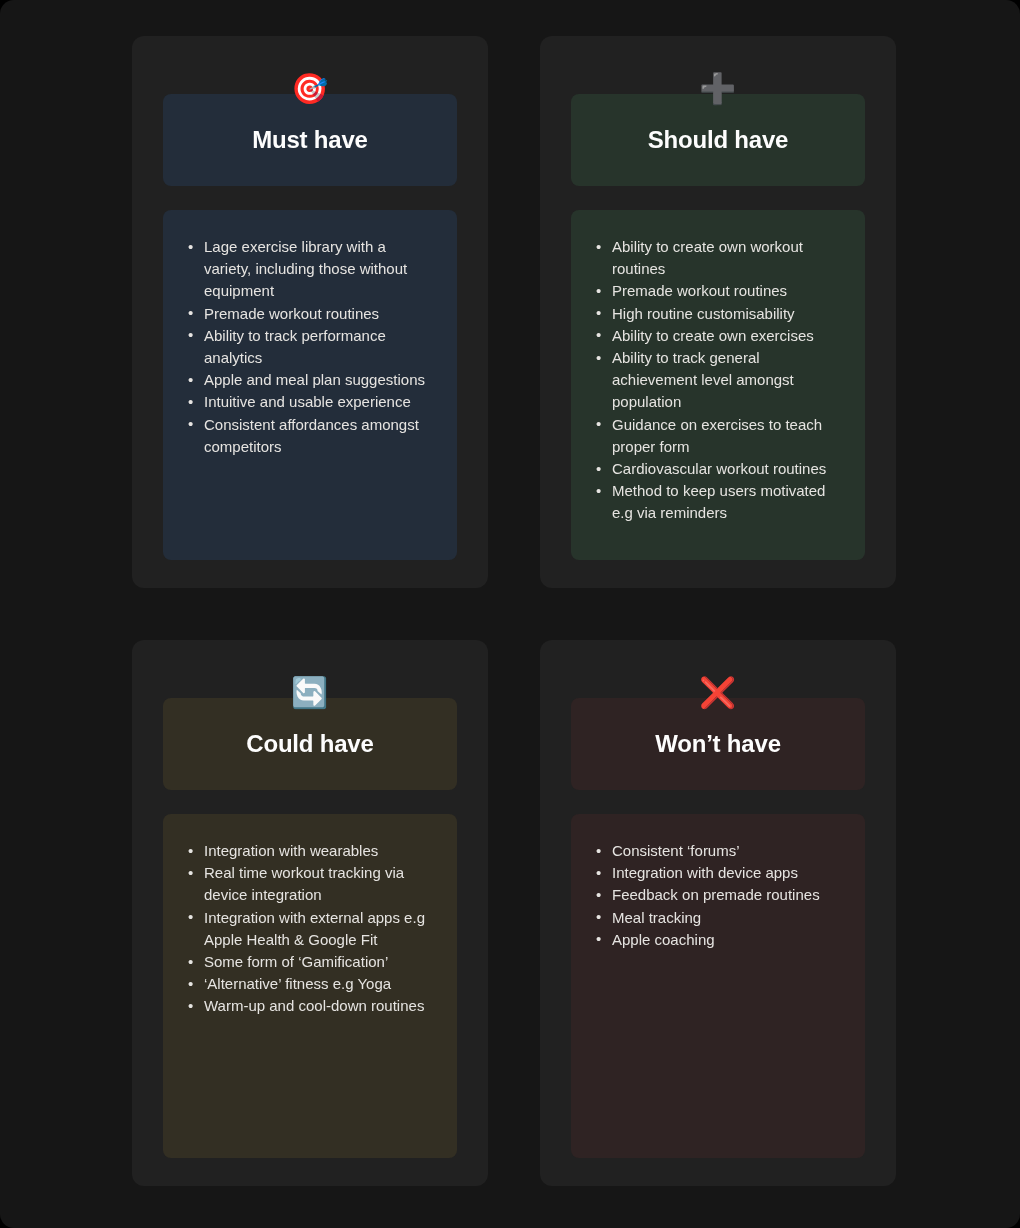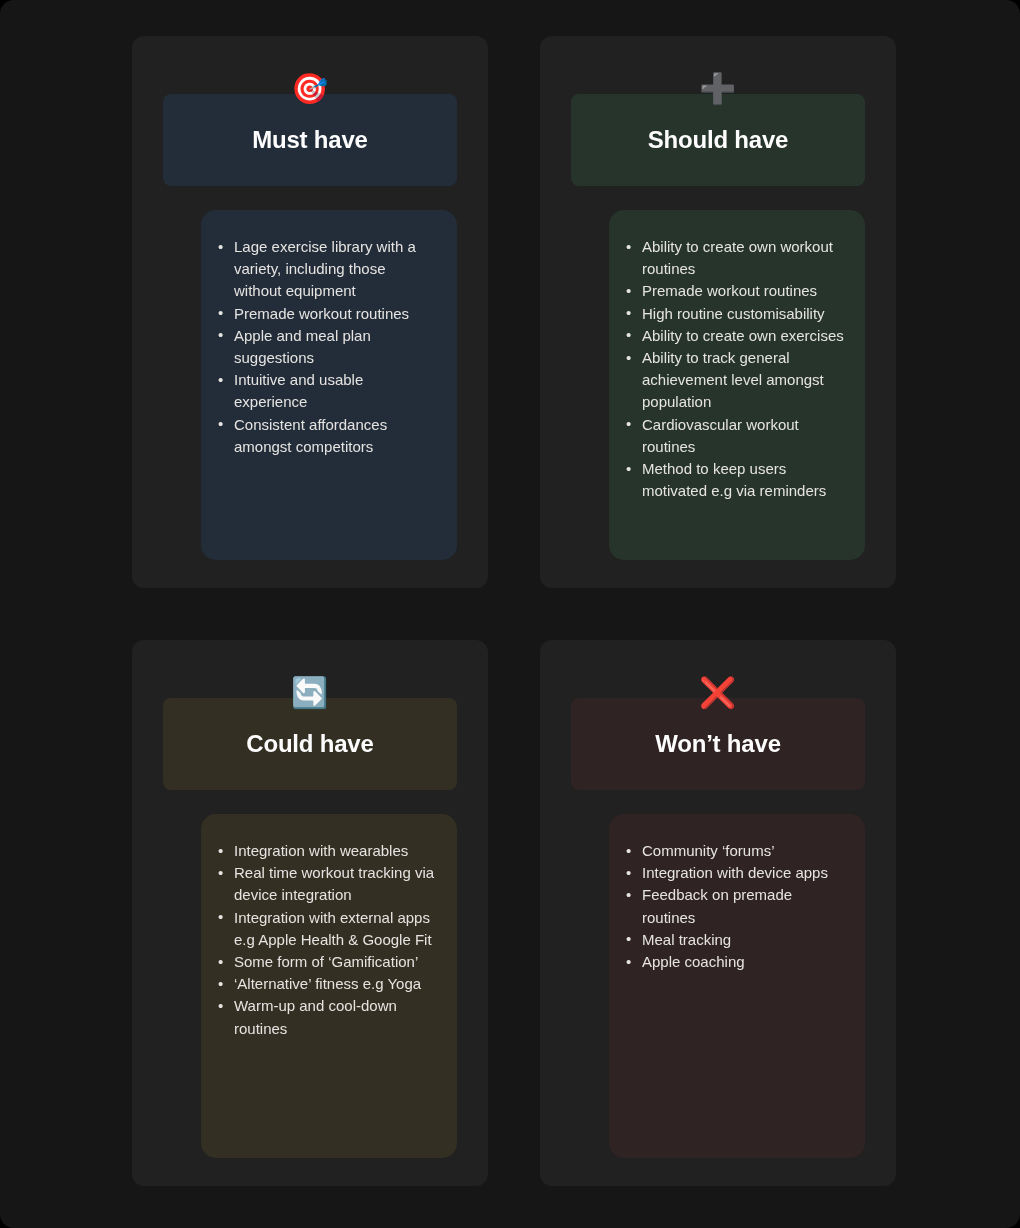--- a/index.html
+++ b/index.html
@@ -60,23 +60,22 @@
     font-weight:bold;
     color:#fdfdfd;
     letter-spacing:-0.2px;
     text-align:right;
     line-height:1.1;
   }
   .body-panel {
     margin-top:24px;
     margin-bottom:28px;
     flex:1;
-    border-radius:15px;
-    padding:26px 20px 20px 12px;
-    margin-left:38px;
+    border-radius:8px;
+    padding:26px 20px 20px 20px;
   }
   ul.bullets {
     list-style:none;
     margin:0; padding:0;
   }
   ul.bullets li {
     position:relative;
     padding-left:21px;
     font-size:15px;
     line-height:22.2px;
@@ -110,39 +109,41 @@
 
     <div class="card q-must">
       <div class="header-panel">
         <span class="emoji">🎯</span>
         <span class="card-title">Must have</span>
       </div>
       <div class="body-panel">
         <ul class="bullets">
           <li>Lage exercise library with a variety, including those without equipment</li>
           <li>Premade workout routines</li>
+          <li>Ability to track performance analytics</li>
           <li>Apple and meal plan suggestions</li>
           <li>Intuitive and usable experience</li>
           <li>Consistent affordances amongst competitors</li>
         </ul>
       </div>
     </div>
 
     <div class="card q-should">
       <div class="header-panel">
         <span class="emoji">➕</span>
         <span class="card-title">Should have</span>
       </div>
       <div class="body-panel">
         <ul class="bullets">
           <li>Ability to create own workout routines</li>
           <li>Premade workout routines</li>
           <li>High routine customisability</li>
           <li>Ability to create own exercises</li>
           <li>Ability to track general achievement level amongst population</li>
+          <li>Guidance on exercises to teach proper form</li>
           <li>Cardiovascular workout routines</li>
           <li>Method to keep users motivated e.g via reminders</li>
         </ul>
       </div>
     </div>
 
     <div class="card q-could">
       <div class="header-panel">
         <span class="emoji">🔄</span>
         <span class="card-title">Could have</span>
@@ -159,21 +160,21 @@
       </div>
     </div>
 
     <div class="card q-wont">
       <div class="header-panel">
         <span class="emoji">❌</span>
         <span class="card-title">Won’t have</span>
       </div>
       <div class="body-panel">
         <ul class="bullets">
-          <li>Community ‘forums’</li>
+          <li>Consistent ‘forums’</li>
           <li>Integration with device apps</li>
           <li>Feedback on premade routines</li>
           <li>Meal tracking</li>
           <li>Apple coaching</li>
         </ul>
       </div>
     </div>
 
   </div>
 </div>

